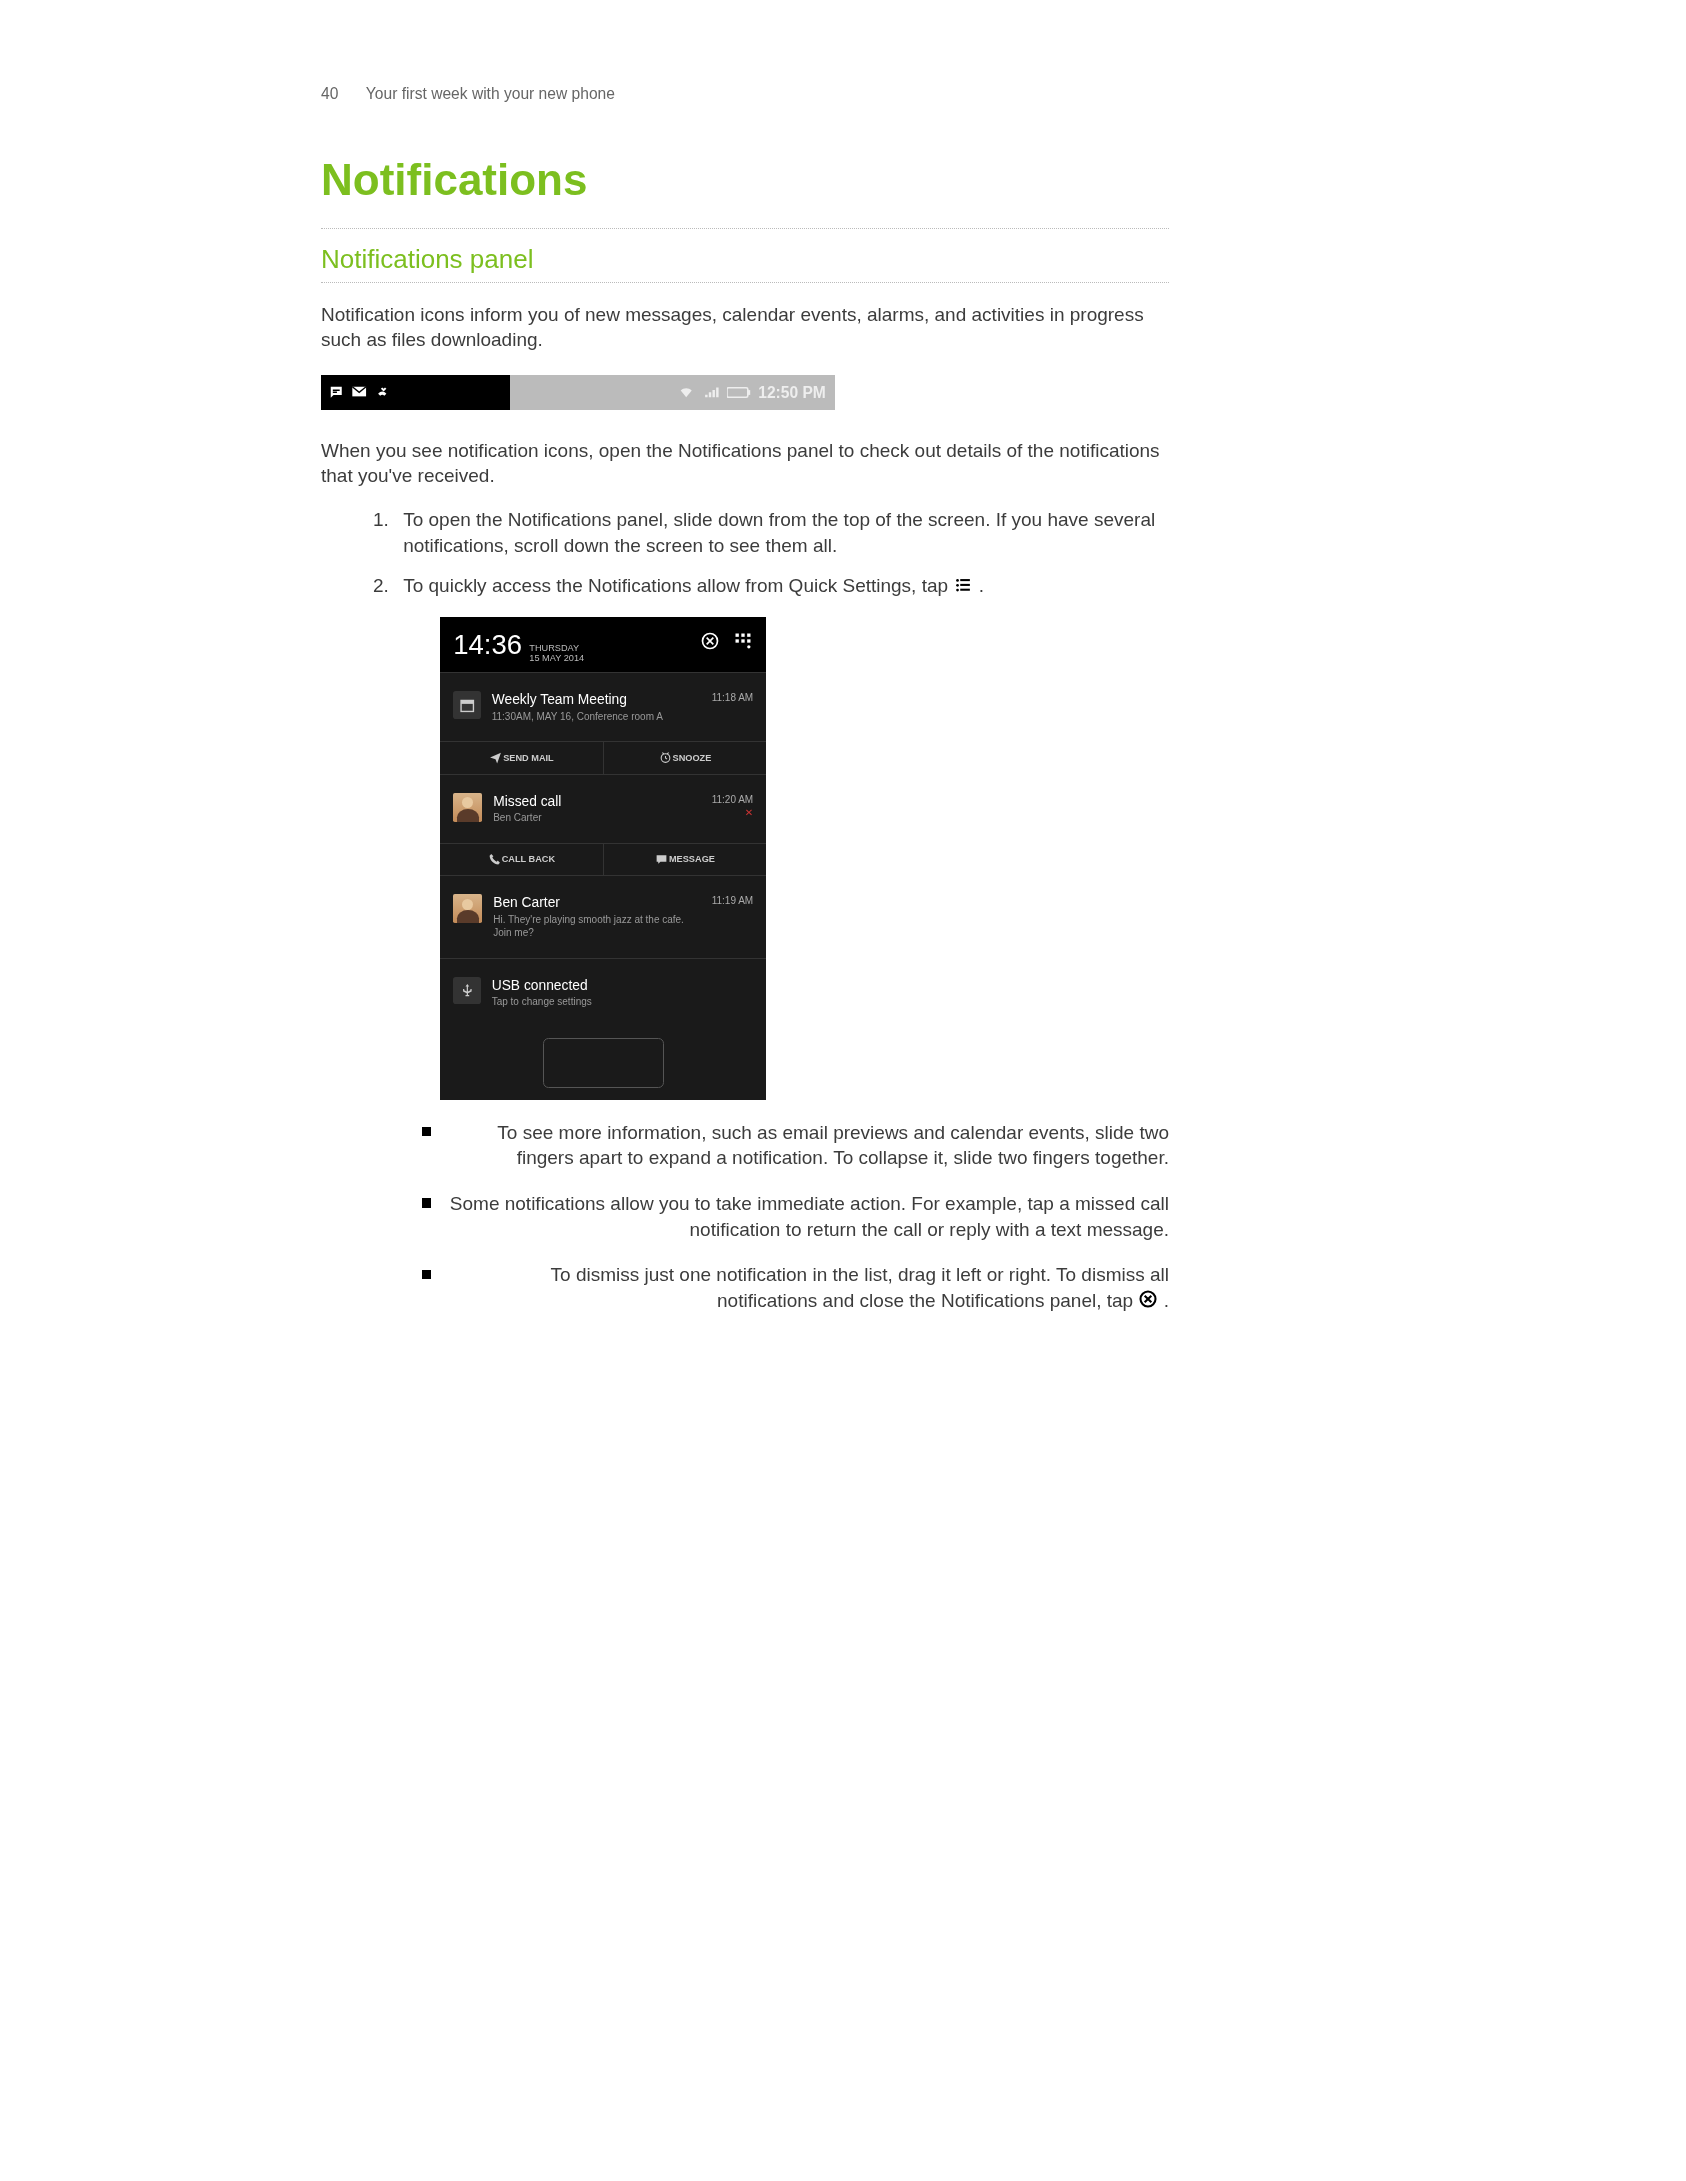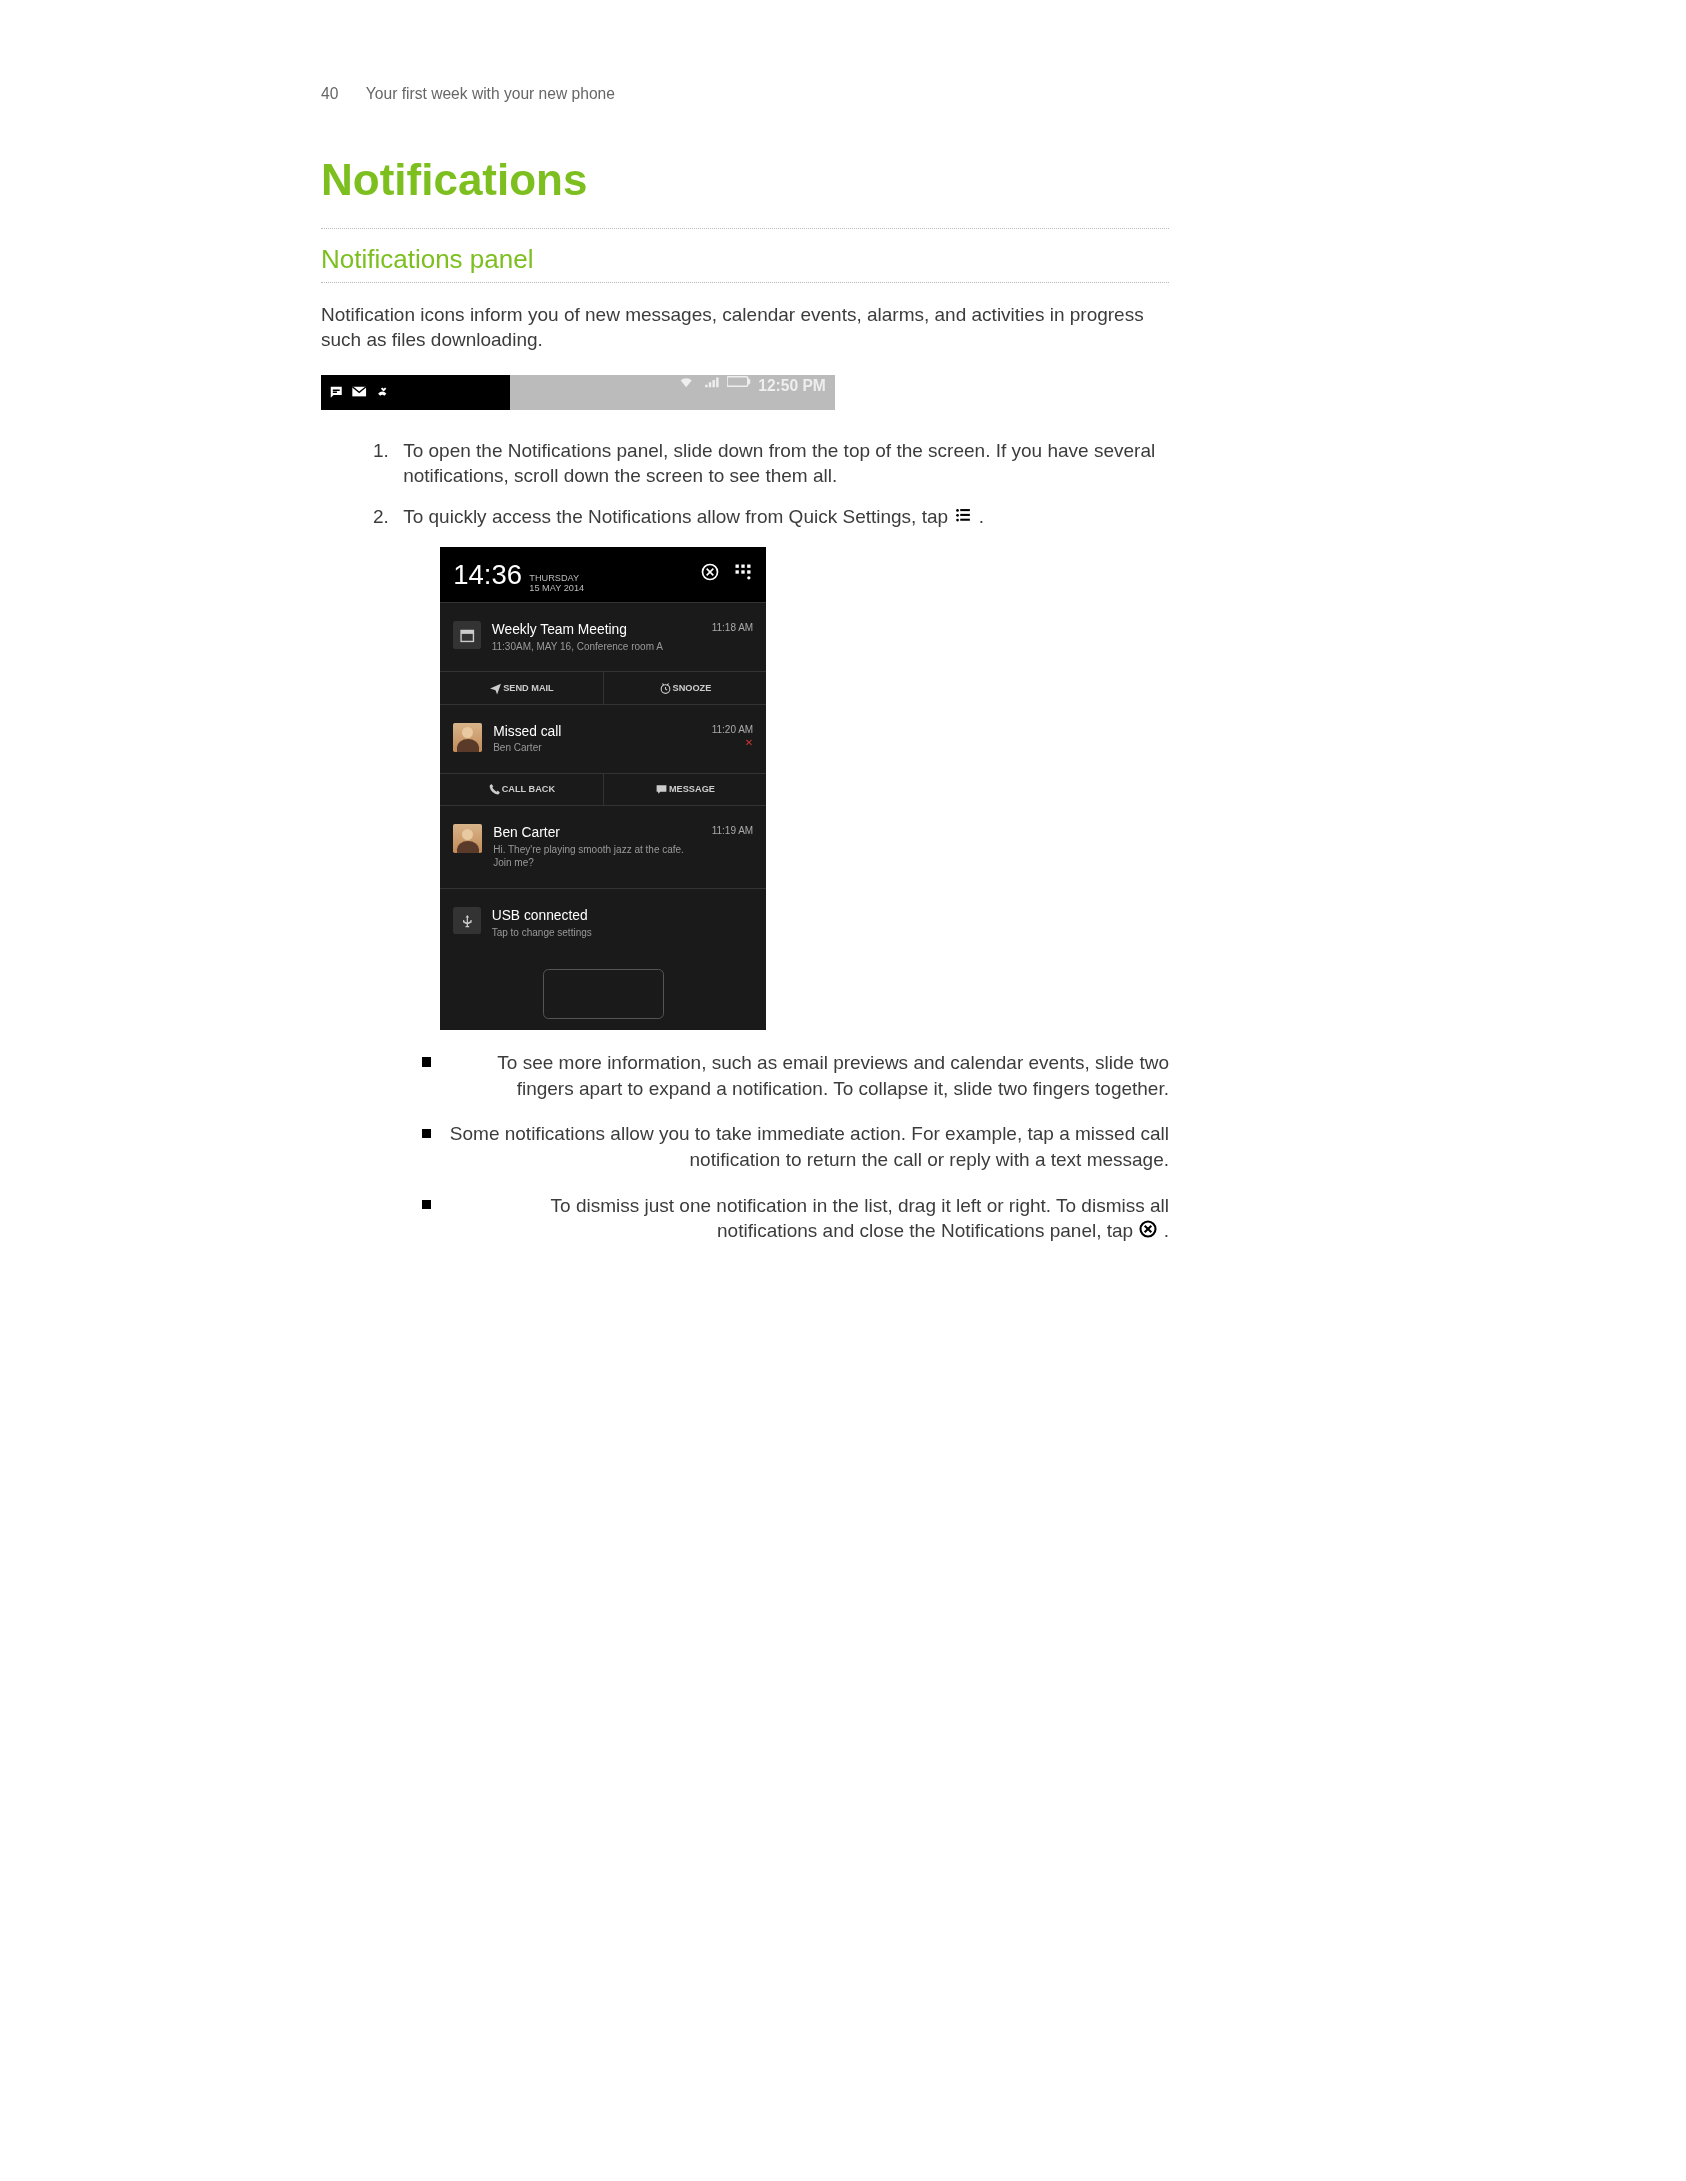--- a/index.html
+++ b/index.html
@@ -24,21 +24,21 @@
   h2{color:#7cbf1f;font-size:26px;font-weight:400;margin:13px 0 5.5px 0;}
   p{margin:18.4px 0;}
   ol{margin:18.4px 0;padding-left:73px;}
   ol li{padding-left:9.2px;margin-bottom:14.7px;}
   ul.bullets{list-style:none;margin:20px 0;padding-left:83px;text-align:right;}
   ul.bullets li{position:relative;padding-left:24px;margin-bottom:20px;}
   ul.bullets li:before{content:"";position:absolute;left:0;top:7.3px;width:9.2px;height:9.2px;background:#000;}
   
   .statusbar{display:flex;height:35px;width:514px;margin:22px 0 27.5px 0;}
   .sb-left{background:#000;color:#fff;display:flex;align-items:center;gap:5.5px;padding:0 7.3px;width:174px;}
-  .sb-right{background:#bbb;color:#eee;display:flex;justify-content:flex-end;gap:7.3px;padding:0 9.2px;flex:1;font-size:15.6px;font-weight:600;}
+  .sb-right{background:#bbb;color:#eee;display:flex;align-items:center;justify-content:flex-end;gap:7.3px;padding:0 9.2px;flex:1;font-size:15.6px;font-weight:600;}
   .ic{display:inline-flex}
   
   .phone{width:326px;background:#1a1a1a;color:#ddd;margin:16.5px 0 3.7px 37px;font-size:13.8px;}
   .ph-top{display:flex;align-items:center;justify-content:space-between;padding:9.2px 13px;background:#000;}
   .ph-time{font-size:27.5px;font-weight:300;color:#fff;}
   .ph-daterow{font-size:9.2px;line-height:1.1;color:#bbb;}
   .ph-toprt{display:flex;gap:13px;align-items:center;}
   .notif{display:flex;align-items:flex-start;gap:11px;padding:18px 13px;border-top:0.9px solid #333;}
   .notif .title{color:#fff;font-size:13.8px;}
   .notif .sub{color:#999;font-size:10px;}
@@ -106,20 +106,21 @@
       <span class="ic">
         <svg width="24" height="13" viewBox="0 0 30 14">
             <rect x="0" y="1" width="26" height="12" rx="2" fill="none" stroke="#eee" stroke-width="2"></rect>
             <rect x="26" y="4" width="3" height="6" fill="#eee"></rect>
           </svg>
       </span>
       <span>12:50 PM</span>
     </div>
   </div>
 
+  <p>When you see notification icons, open the Notifications panel to check out details of the notifications that you've received.</p>
 
   <ol>
     <li>To open the Notifications panel, slide down from the top of the screen. If you have several notifications, scroll down the screen to see them all.</li>
     <li>
       <span>To quickly access the Notifications allow from Quick Settings, tap</span>
       <span class="inline-icon">
         <svg width="20" height="16.5" viewBox="0 0 24 24">
             <circle cx="4" cy="5" r="2"></circle>
             <rect x="8" y="3" width="14" height="3"></rect>
             <circle cx="4" cy="12" r="2"></circle>

